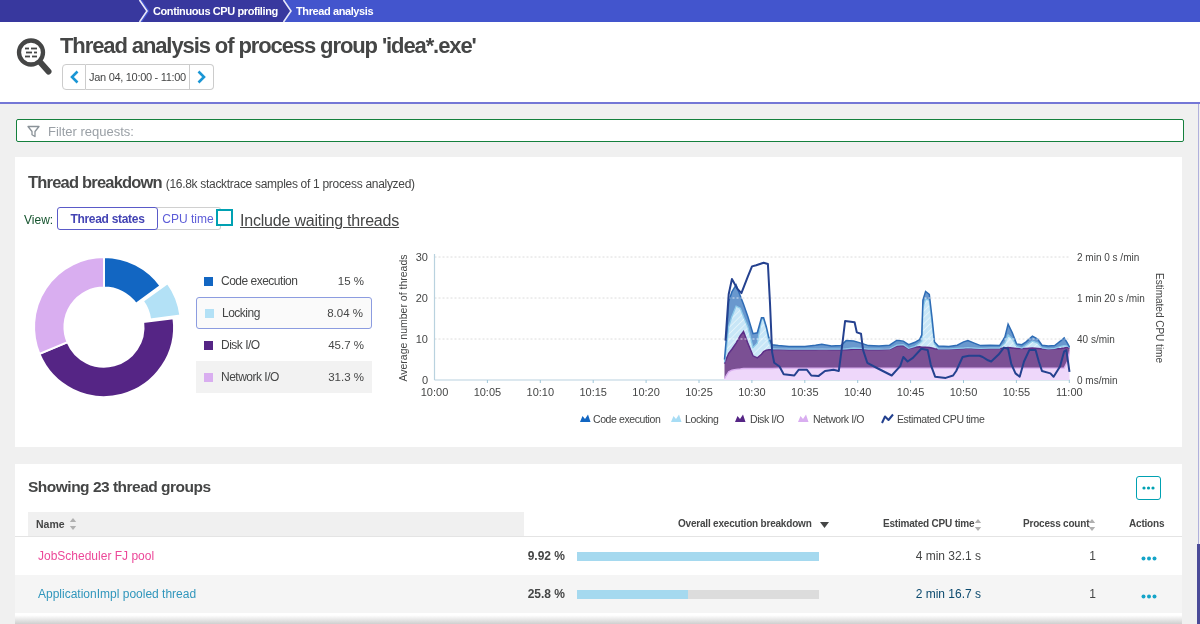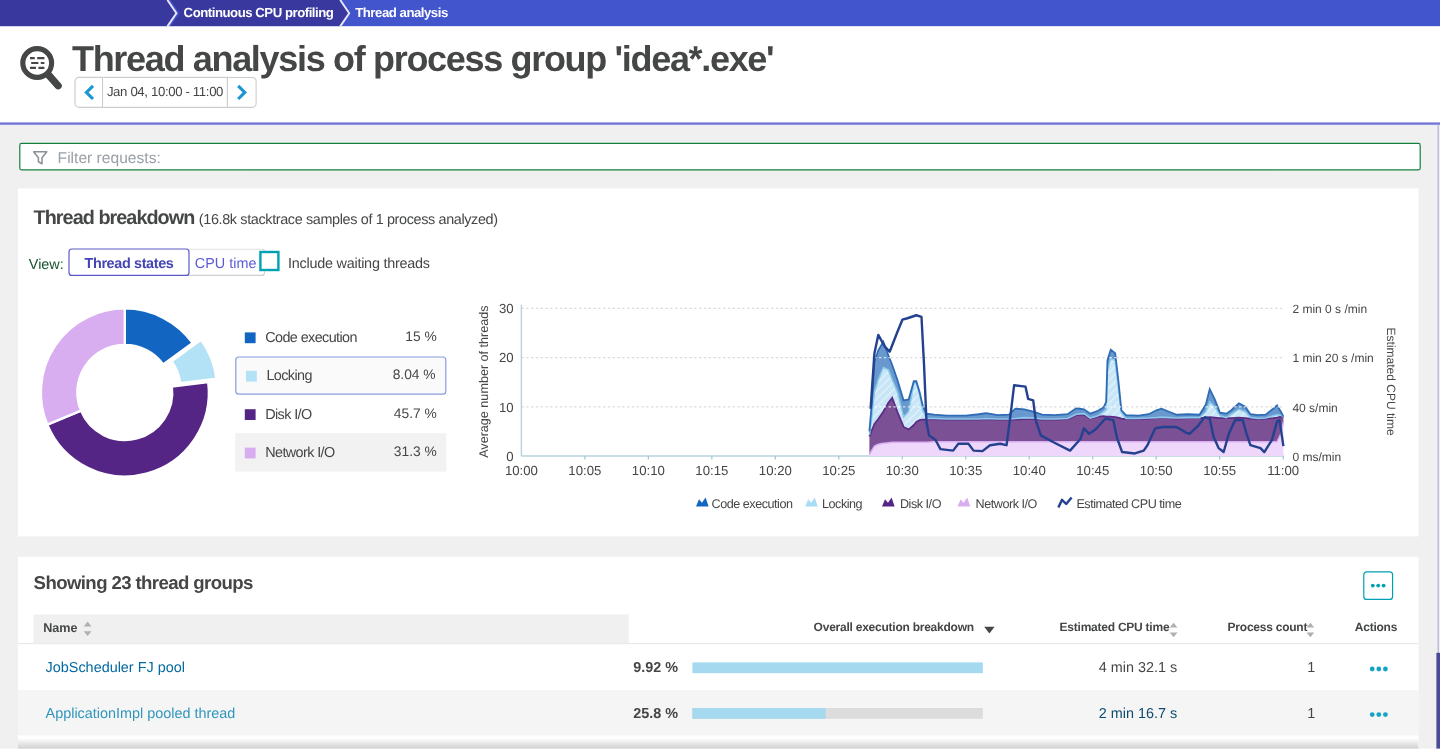--- a/index.html
+++ b/index.html
@@ -30,21 +30,21 @@
       <line x1="26.5" y1="26.5" x2="34.5" y2="35.5" stroke="#454646" stroke-width="6" stroke-linecap="round"></line>
       <g stroke="#454646" stroke-width="1.8">
         <line x1="11" y1="12.5" x2="15" y2="12.5"></line>
           <line x1="17" y1="12.5" x2="23" y2="12.5"></line>
         <line x1="12" y1="16.5" x2="18" y2="16.5"></line>
           <line x1="20" y1="16.5" x2="23" y2="16.5"></line>
         <line x1="11" y1="20.5" x2="16" y2="20.5"></line>
           <line x1="18" y1="20.5" x2="23" y2="20.5"></line>
       </g>
     </svg>
-    <div class="abs" style="left:60px;top:11px;font-size:30px;letter-spacing:-1.1px;font-weight:bold;color:#454646;">Thread analysis of process group 'idea*.exe'</div>
+    <div class="abs" style="left:60px;top:11px;font-size:22px;letter-spacing:-1.1px;font-weight:bold;color:#454646;">Thread analysis of process group 'idea*.exe'</div>
     <div class="abs" style="left:62px;top:42px;height:26px;display:flex;">
       <div style="width:24px;height:26px;border:1px solid #cccccc;border-radius:4px 0 0 4px;background:#fff;display:flex;align-items:center;justify-content:center;">
         <svg width="9" height="14" viewBox="0 0 9 14">
             <polyline points="7.5,1.5 2,7 7.5,12.5" fill="none" stroke="#1a96d5" stroke-width="2.6"></polyline>
           </svg>
       </div>
       <div style="width:104px;height:26px;border:1px solid #cccccc;border-left:none;background:#fff;display:flex;align-items:center;justify-content:center;white-space:nowrap;font-size:11px;letter-spacing:-0.3px;color:#454646;text-align:center;">Jan 04, 10:00 - 11:00</div>
       <div style="width:24px;height:26px;border:1px solid #cccccc;border-left:none;border-radius:0 4px 4px 0;background:#fff;display:flex;align-items:center;justify-content:center;">
         <svg width="9" height="14" viewBox="0 0 9 14">
             <polyline points="1.5,1.5 7,7 1.5,12.5" fill="none" stroke="#1a96d5" stroke-width="2.6"></polyline>
@@ -61,21 +61,21 @@
   </div>
 
   <div class="abs" style="left:15px;top:157px;width:1167px;height:290px;background:#fff;">
     <div class="abs" style="left:13px;top:16px;font-size:16.5px;letter-spacing:-0.8px;font-weight:bold;color:#454646;">Thread breakdown <span style="font-size:12px;letter-spacing:-0.3px;font-weight:normal;">(16.8k stacktrace samples of 1 process analyzed)</span></div>
     <div class="abs" style="left:9px;top:56px;font-size:12px;color:#14532d;text-align:center;">View:</div>
     <div class="abs" style="left:42px;top:50px;height:23px;display:flex;">
       <div style="width:101px;height:23px;border:1.5px solid #5a5ac8;border-radius:3px;background:#fff;display:flex;align-items:center;justify-content:center;font-size:12px;letter-spacing:-0.3px;font-weight:bold;color:#4444b4;position:relative;z-index:2;">Thread states</div>
       <div style="width:65px;height:23px;border:1px solid #d0d0d0;border-left:none;border-radius:0 3px 3px 0;background:#fff;display:flex;align-items:center;justify-content:center;font-size:12px;color:#5c5cd8;margin-left:-2px;">CPU time</div>
     </div>
     <div class="abs" style="left:201px;top:52px;width:17px;height:17px;border:2px solid #00a1b2;background:#fff;"></div>
-    <div class="abs" style="left:225px;top:55px;font-size:12px;letter-spacing:-0.2px;color:#454646;">Include waiting threads</div>
+    <div class="abs" style="left:225px;top:55px;font-size:16px;letter-spacing:-0.2px;color:#454646;text-decoration:underline;">Include waiting threads</div>
 
     <svg width="200" height="180" style="position:absolute;left:0;top:79px" viewBox="0 0 200 180">
       <g transform="translate(-15,-236)">
         <path d="M104.0 257.0 A70 70 0 0 1 160.6 285.9 L136.0 303.8 A39.5 39.5 0 0 0 104.0 287.5 Z" fill="#1266c2" stroke="#fff" stroke-width="2"></path>
         <path d="M167.6 283.1 A70 70 0 0 1 180.4 315.6 L150.2 319.4 A39.5 39.5 0 0 0 142.9 301.0 Z" fill="#b3e1f6" stroke="#fff" stroke-width="2"></path>
         <path d="M173.5 318.3 A70 70 0 0 1 39.4 353.9 L67.5 342.2 A39.5 39.5 0 0 0 143.2 322.1 Z" fill="#552585" stroke="#fff" stroke-width="2"></path>
         <path d="M39.4 353.9 A70 70 0 0 1 104.0 257.0 L104.0 287.5 A39.5 39.5 0 0 0 67.5 342.2 Z" fill="#d9aef0" stroke="#fff" stroke-width="2"></path>
       </g>
     </svg>
 
@@ -222,21 +222,21 @@
         </svg>
       <div class="abs" style="left:1008px;top:6px;font-size:10px;letter-spacing:-0.2px;font-weight:bold;color:#454646;">Process count</div>
       <svg width="8" height="12" style="position:absolute;left:1073px;top:7px" viewBox="0 0 8 12">
           <polygon points="4,0 7.2,4 0.8,4" fill="#b0b0b0"></polygon>
           <polygon points="4,12 7.2,8 0.8,8" fill="#b0b0b0"></polygon>
         </svg>
       <div class="abs" style="left:1114px;top:6px;font-size:10px;letter-spacing:-0.2px;font-weight:bold;color:#454646;">Actions</div>
     </div>
 
     <div class="abs" style="left:0;top:73px;width:1167px;height:38px;background:#fff;">
-      <div class="abs" style="left:23px;top:12px;font-size:12px;color:#0369a1;">JobScheduler FJ pool</div>
+      <div class="abs" style="left:23px;top:12px;font-size:12px;color:#ec4899;">JobScheduler FJ pool</div>
       <div class="abs" style="left:460px;top:12px;width:90px;text-align:right;font-size:12px;font-weight:bold;color:#454646;">9.92 %</div>
       <div class="abs" style="left:562px;top:15px;width:242px;height:9px;background:#dcdcdc;">
           <div style="width:100%;height:9px;background:#a5d9ef;"></div>
         </div>
       <div class="abs" style="left:856px;top:12px;width:110px;text-align:right;font-size:12px;color:#454646;">4 min 32.1 s</div>
       <div class="abs" style="left:1026px;top:12px;width:55px;text-align:right;font-size:12px;color:#454646;">1</div>
       <div class="abs" style="left:1126px;top:10px;"><svg width="16" height="5" viewBox="0 0 16 5">
             <circle cx="2.5" cy="2.5" r="2" fill="#14a4c8"></circle>
             <circle cx="8" cy="2.5" r="2" fill="#14a4c8"></circle>
             <circle cx="13.5" cy="2.5" r="2" fill="#14a4c8"></circle>

